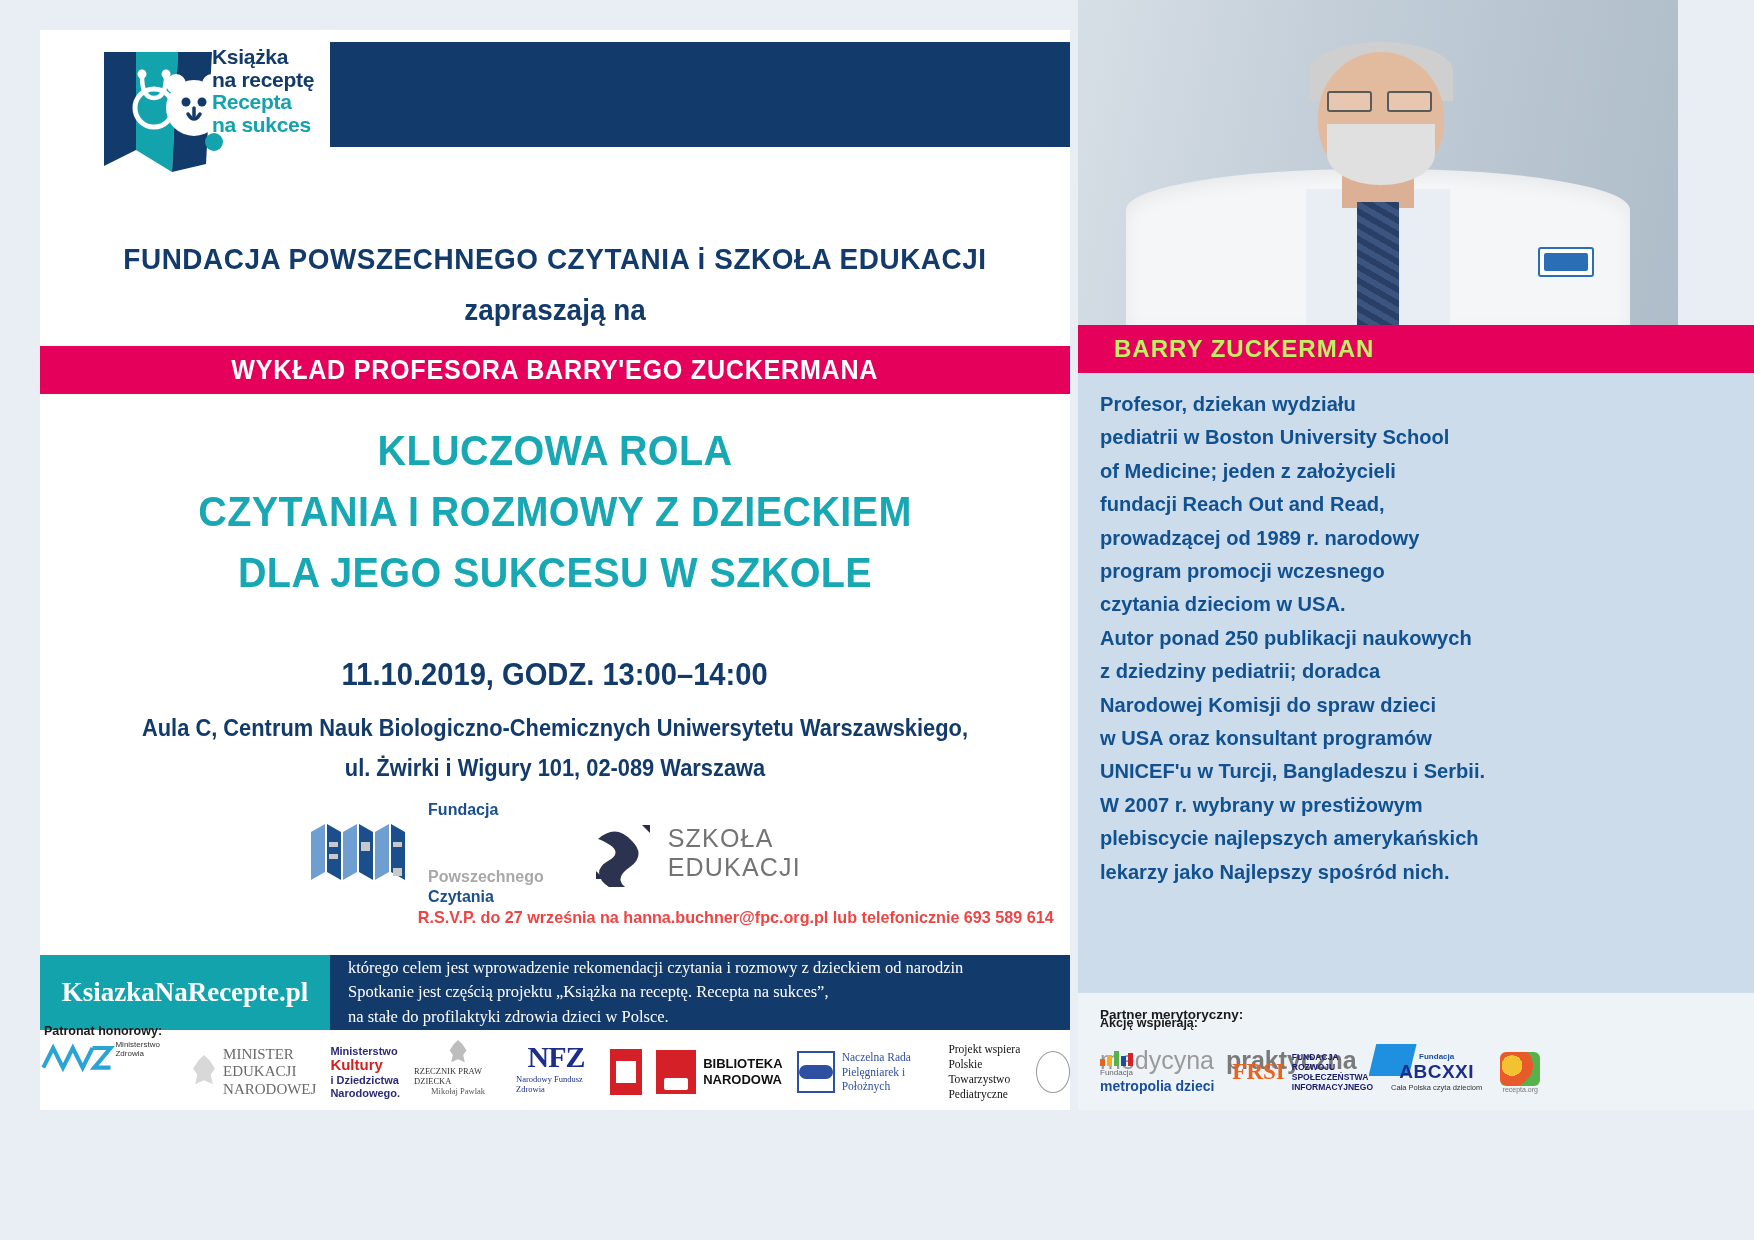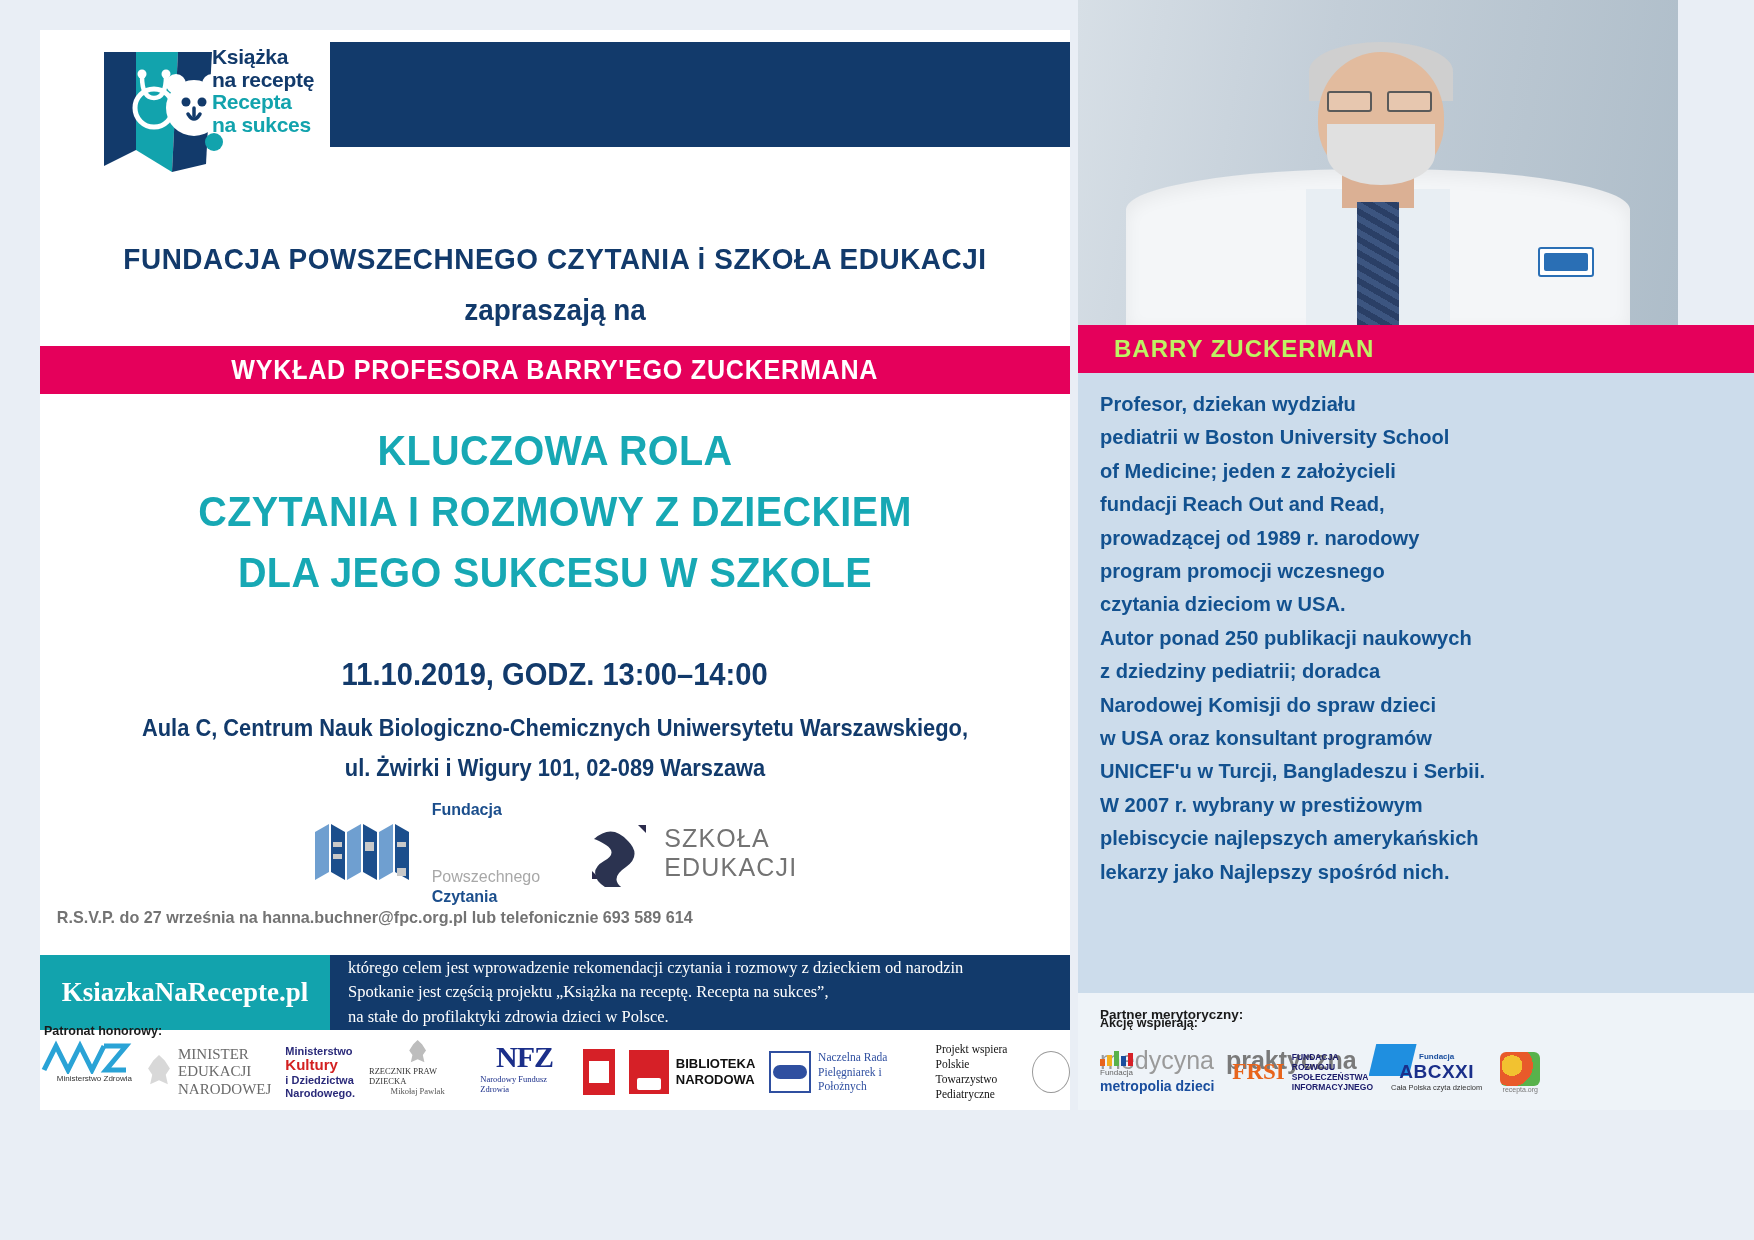--- a/index.html
+++ b/index.html
@@ -83,30 +83,30 @@
 
   
   .logos-row {
     position: absolute; left: 0; top: 778px; width: 1030px; height: 90px;
     display: flex; align-items: center; justify-content: center; gap: 48px;
   }
   .fpc-logo { display: flex; align-items: center; gap: 9px; }
   .fpc-mark { width: 110px; height: 62px; }
   .fpc-text { line-height: 1.22; }
   .fpc-text .t1, .fpc-text .t3 { color: #1b4e8c; font-weight: bold; font-size: 16px; }
-  .fpc-text .t2 { color: #a8a8a8; font-weight: normal; font-size: 16px; margin-top: 48px; }
+  .fpc-text .t2 { color: #a8a8a8; font-weight: bold; font-size: 16px; margin-top: 48px; }
 
   .se-logo { display: flex; align-items: center; gap: 14px; }
   .se-mark { width: 62px; height: 68px; }
   .se-text { color: #737373; font-size: 25px; line-height: 1.18; letter-spacing: 1.2px; }
 
   
   .rsvp {
     position: absolute; left: 0; top: 878px; width: 1030px;
-    text-align: left; color: #737373; font-size: 17px; font-weight: bold;
+    text-align: right; color: #ef4444; font-size: 17px; font-weight: bold;
   }
   .rsvp span { display:inline-block; transform: scaleX(.95); }
 
   
   .bottom-band {
     position: absolute; left: 0; top: 925px; width: 1030px; height: 75px;
     display: flex;
   }
   .band-teal {
     width: 290px; background: #12a3ad;
@@ -186,21 +186,21 @@
   }
   .patron-left {
     position: absolute; left: 0; top: 0; width: 1030px; height: 100px;
   }
   .patron-label { position: absolute; left: 4px; top: 12px;
     font-size: 12.5px; color: #1a1a1a; font-weight: bold; }
   .patron-items { position: absolute; left: 0; top: 26px; width: 1030px; height: 68px;
     display: flex; align-items: center; gap: 14px; }
   .p-item { display: flex; align-items: center; height: 64px; }
 
-  .mz { display:flex; flex-direction:column; align-items:flex-end; }
+  .mz { display:flex; flex-direction:row; align-items:flex-start; }
   .mz-t { font-size: 8px; color:#333; }
 
   .men { display:flex; align-items:center; gap:6px; }
   .eagle { width: 26px; height: 34px; background:#d8d8d8;
     clip-path: polygon(50% 0,72% 16%,92% 40%,76% 58%,84% 86%,50% 74%,16% 86%,24% 58%,8% 40%,28% 16%); }
   .men-t { font-family:"Liberation Serif",serif; font-size: 15px; color:#6a6a6a; line-height:1.14; }
 
   .mk { line-height: 1.13; }
   .mk .a { font-size: 11px; color:#2b2b7a; font-weight:bold; }
   .mk .b { font-size: 15px; color:#d32020; font-weight:bold; }

